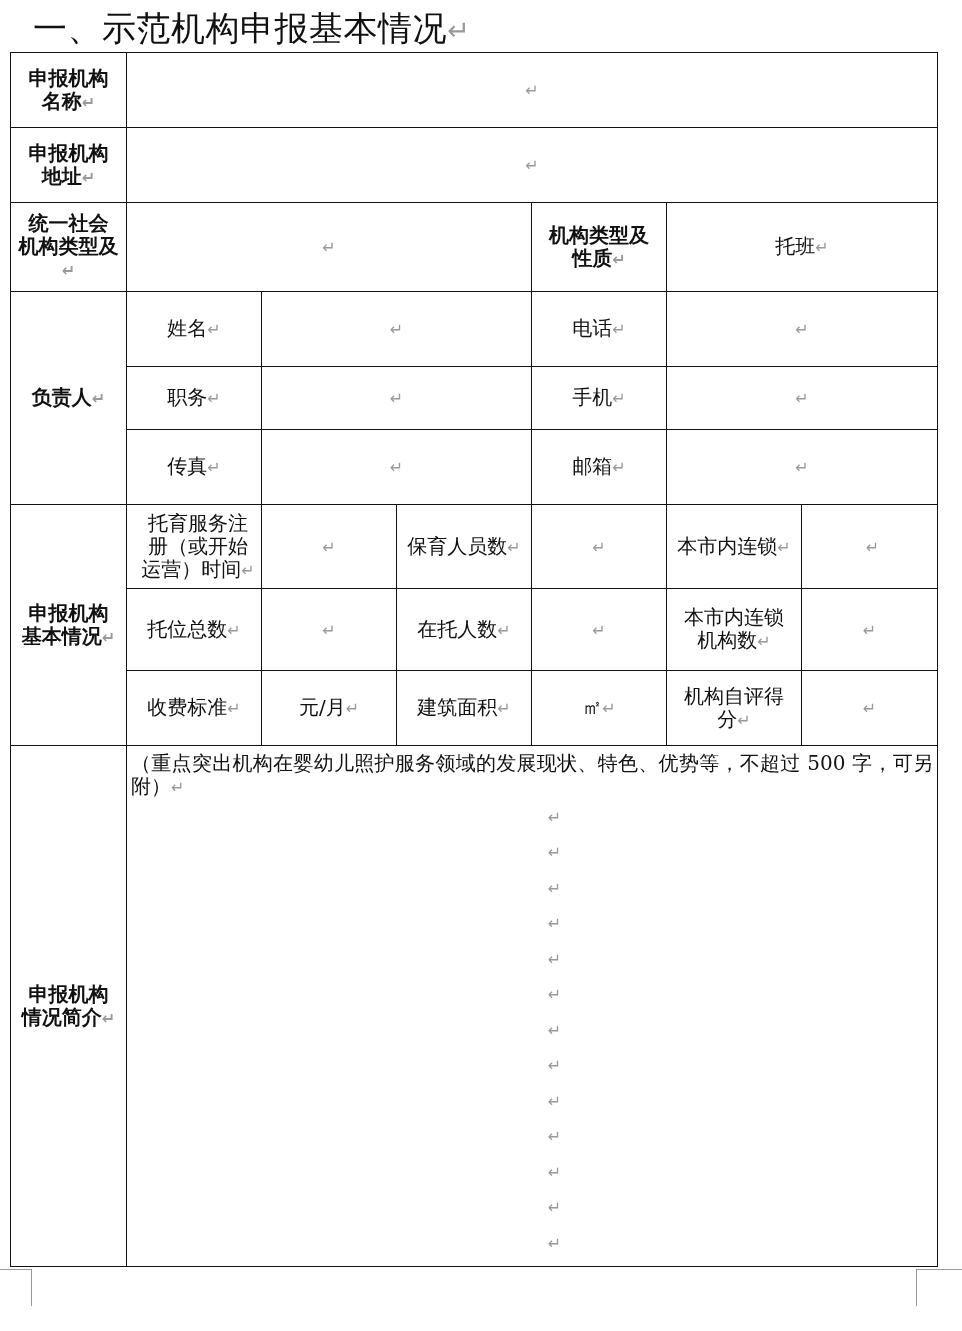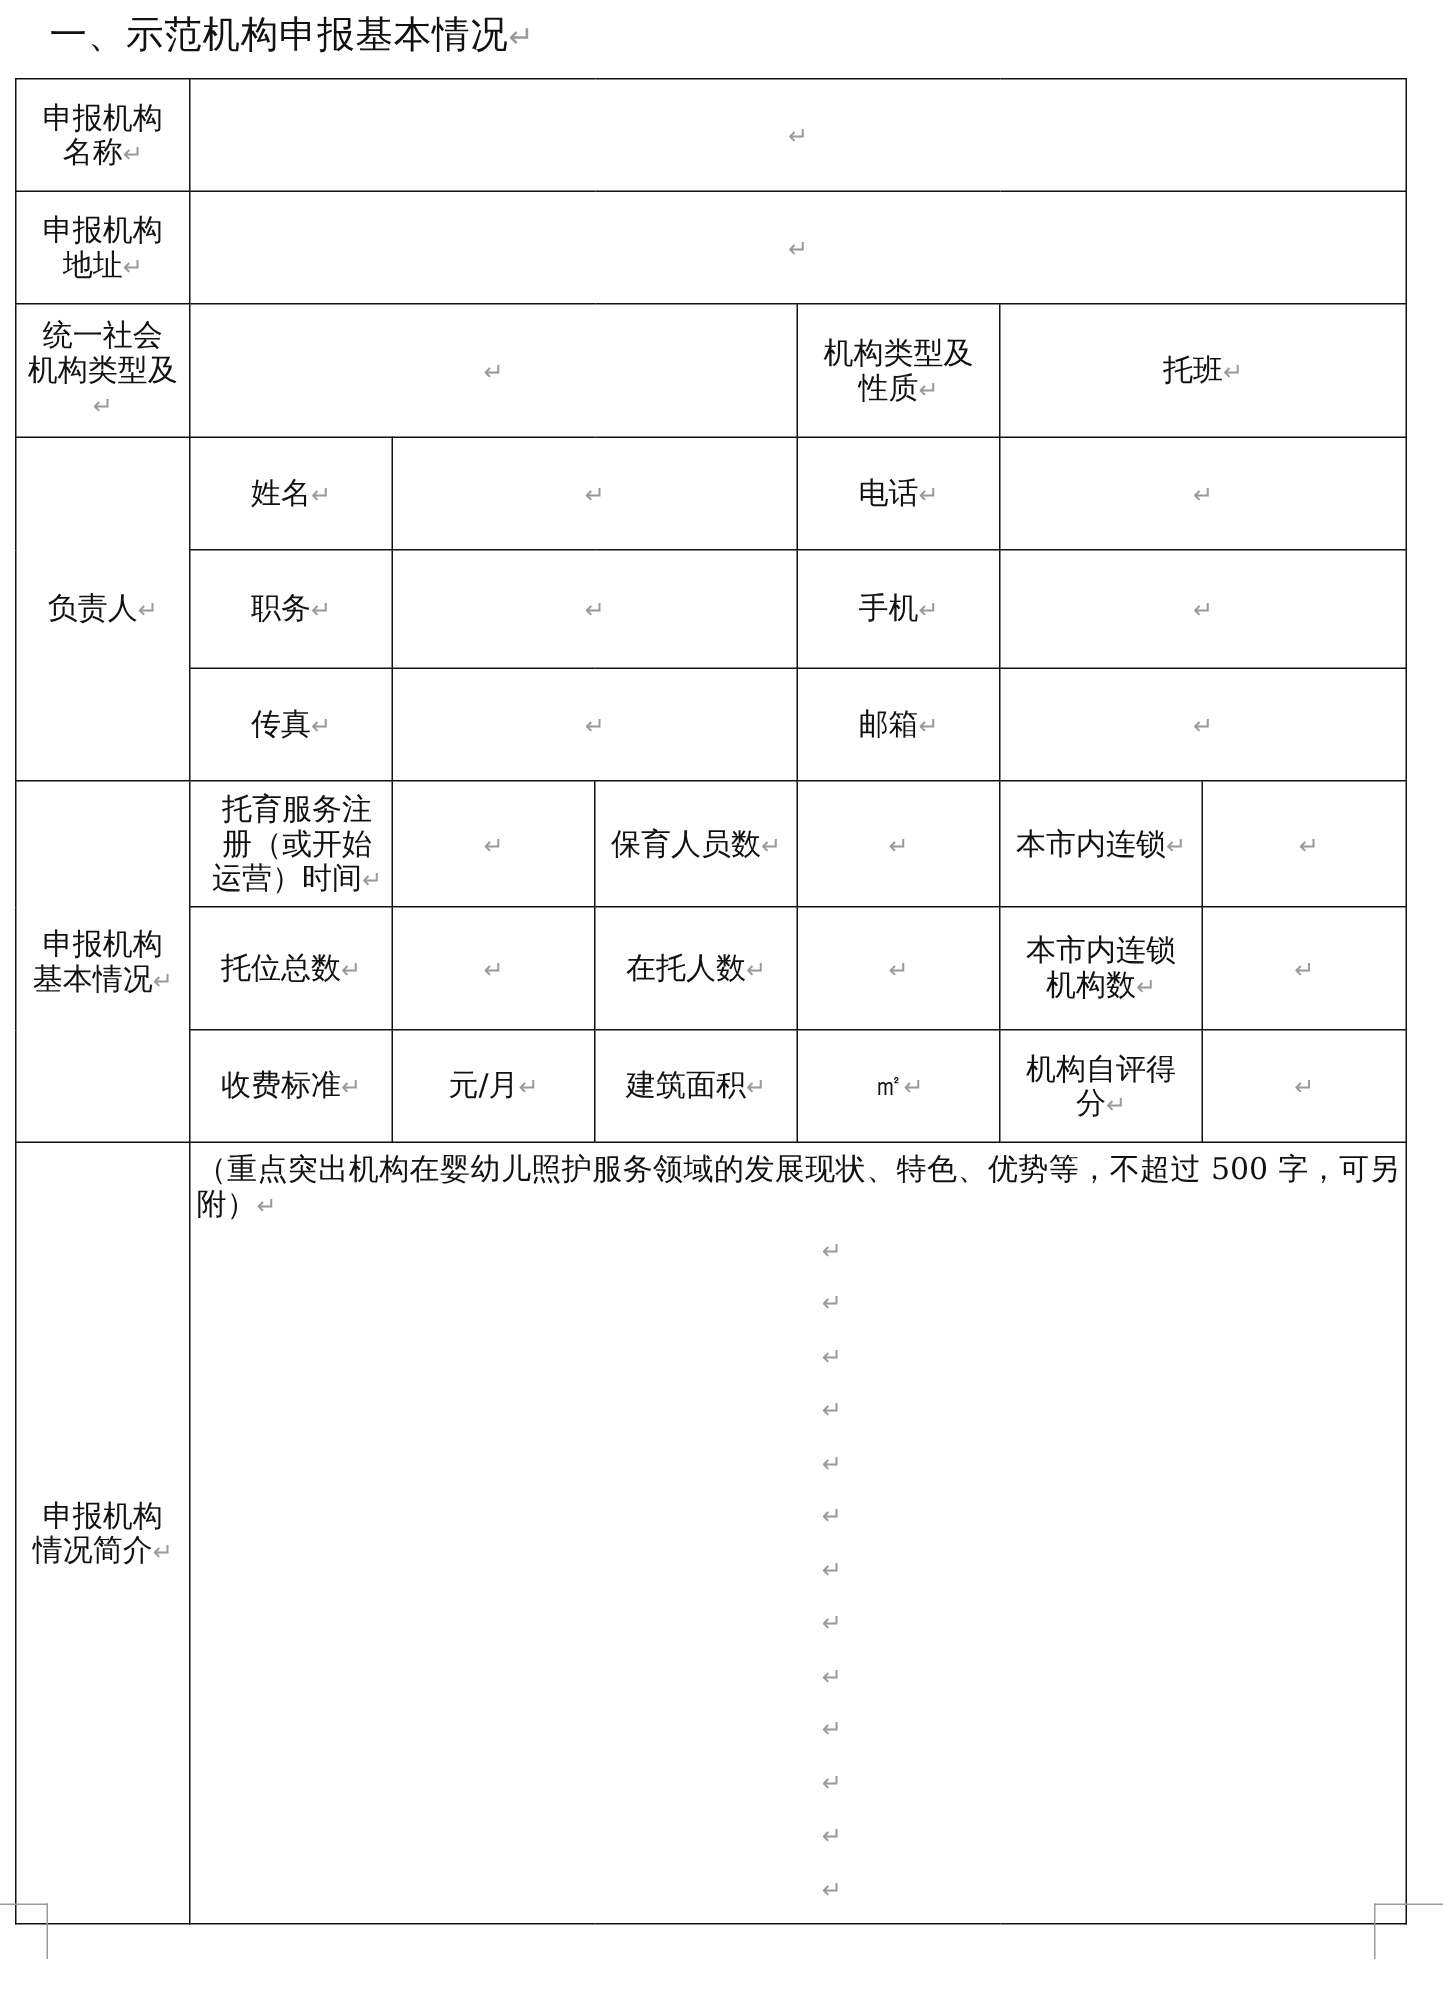--- a/index.html
+++ b/index.html
@@ -1,25 +1,25 @@
 <!DOCTYPE html>
 <html><head>
   <meta charset="utf-8">
   <style>
     html, body { margin: 0; padding: 0; background: #ffffff; }
     body { width: 962px; height: 1331px; position: relative; overflow: hidden;
            font-family: "DejaVu Serif", "Liberation Serif", serif; color: #111; }
-    .heading { position: absolute; left: 33px; top: 6px; font-size: 25px;
+    .heading { position: absolute; left: 33px; top: 6px; font-size: 34px;
                font-family: "DejaVu Sans", "Liberation Sans", sans-serif; letter-spacing: 0.5px; color: #111; }
     .pm { color: #9a9a9a; font-size: 0.8em; font-family: "DejaVu Sans", sans-serif; }
     table.form { position: absolute; left: 10px; top: 52px; border-collapse: collapse;
                  table-layout: fixed; width: 927px; }
     table.form td { border: 1.3px solid #111; padding: 0 4px; font-size: 20px; line-height: 23px;
                     text-align: center; vertical-align: middle; overflow: hidden; }
-    td.lbl { text-align: center; }
+    td.lbl { text-align: center; font-weight: bold; }
     td.left { text-align: left; }
     .mark { color: #9a9a9a; font-size: 16px; font-family: "DejaVu Sans", sans-serif; }
     .sans { font-family: "DejaVu Sans", "Liberation Sans", sans-serif; }
     td.intro { vertical-align: top; text-align: left; padding: 8px 8px 6px 12px; }
     .intro-text { text-align: justify; line-height: 23px; font-size: 20px; }
     .intro-line { height: 35.5px; line-height: 35.5px; padding-left: 45px; }
     .corner { position: absolute; width: 31px; height: 36px; border-color: #999; border-style: solid; }
     .corner-left { left: 0; top: 1269px; border-width: 1px 1px 0 0; }
     .corner-right { left: 916px; top: 1269px; border-width: 1px 0 0 1px; width: 46px; }
   </style>
@@ -57,21 +57,21 @@
     <td colspan="2"><span>托班</span><span class="mark">↵</span></td>
   </tr>
 
   <tr style="height:75px">
     <td rowspan="3" class="lbl"><span>负责人</span><span class="mark">↵</span></td>
     <td><span>姓名</span><span class="mark">↵</span></td>
     <td colspan="2"><span></span><span class="mark">↵</span></td>
     <td><span>电话</span><span class="mark">↵</span></td>
     <td colspan="2"><span></span><span class="mark">↵</span></td>
   </tr>
-  <tr style="height:79px">
+  <tr style="height:63px">
     <td><span>职务</span><span class="mark">↵</span></td>
     <td colspan="2"><span></span><span class="mark">↵</span></td>
     <td><span>手机</span><span class="mark">↵</span></td>
     <td colspan="2"><span></span><span class="mark">↵</span></td>
   </tr>
   <tr style="height:75px">
     <td><span>传真</span><span class="mark">↵</span></td>
     <td colspan="2"><span></span><span class="mark">↵</span></td>
     <td><span>邮箱</span><span class="mark">↵</span></td>
     <td colspan="2"><span></span><span class="mark">↵</span></td>

